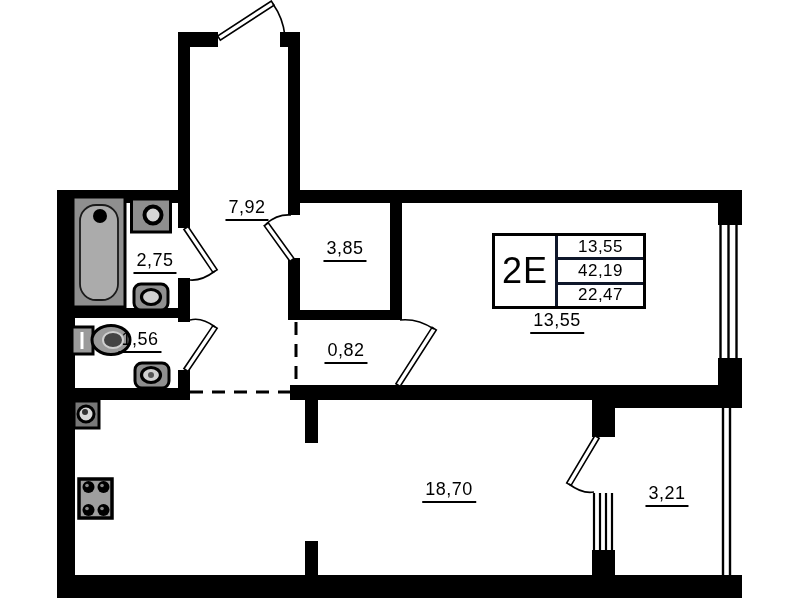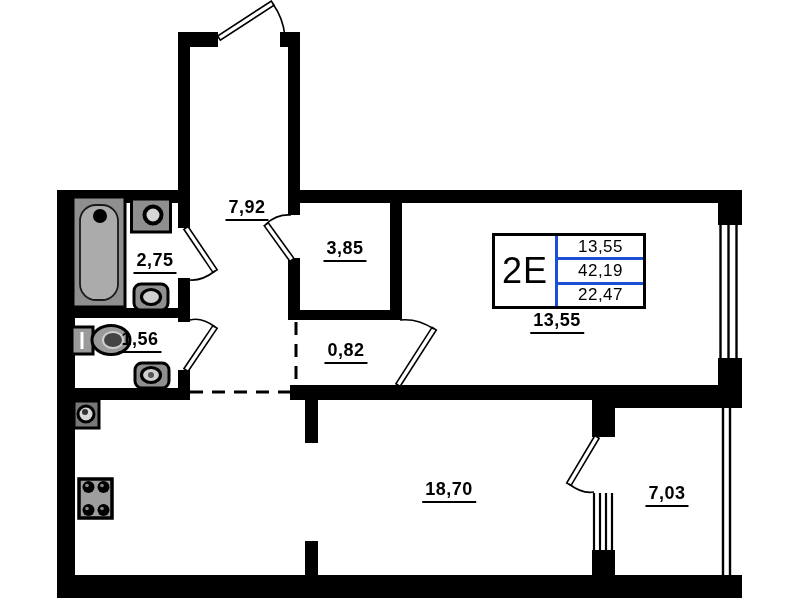--- a/index.html
+++ b/index.html
@@ -1,22 +1,22 @@
 <!DOCTYPE html>
 <html><head>
 <meta charset="utf-8">
 <style>
   html,body{margin:0;padding:0;background:#fff;}
   .plan{position:relative;width:799px;height:600px;background:#fff;overflow:hidden;
         font-family:"Liberation Sans",sans-serif;color:#000;}
   .plan svg{position:absolute;left:0;top:0;}
-  .area{position:absolute;transform:translateX(-50%);font-size:18px;font-weight:700;
+  .area{position:absolute;transform:translateX(-50%);font-size:18px;font-weight:400;
         letter-spacing:.5px;border-bottom:2px solid #000;padding:0 3px 1px;line-height:1.1;
         white-space:nowrap;}
-  .unit-box{position:absolute;left:492px;top:233px;width:148px;height:70px;background:#1d4ed8;
+  .unit-box{position:absolute;left:492px;top:233px;width:148px;height:70px;background:#0f172a;
         border:3px solid #000;display:grid;grid-template-columns:60px 1fr;gap:3px;box-sizing:content-box;}
   .unit-type{grid-row:1/4;background:#fff;display:flex;align-items:center;justify-content:center;
         font-size:36px;letter-spacing:1px;}
   .unit-row{background:#fff;display:flex;align-items:center;justify-content:center;
         font-size:17px;letter-spacing:.5px;}
 </style>
 </head>
 <body>
 
 <div class="plan">
@@ -168,21 +168,21 @@
     </g>
   </svg>
 
   <div class="area" style="left:247px;top:198px">7,92</div>
   <div class="area" style="left:345px;top:239px">3,85</div>
   <div class="area" style="left:155px;top:251px">2,75</div>
   <div class="area" style="left:140px;top:330px">1,56</div>
   <div class="area" style="left:346px;top:341px">0,82</div>
   <div class="area" style="left:557px;top:311px">13,55</div>
   <div class="area" style="left:449px;top:480px">18,70</div>
-  <div class="area" style="left:667px;top:484px">7,03</div>
+  <div class="area" style="left:667px;top:484px">3,21</div>
 
   <div class="unit-box">
     <div class="unit-type">2E</div>
     <div class="unit-row">13,55</div>
     <div class="unit-row">42,19</div>
     <div class="unit-row">22,47</div>
   </div>
 
 </div>
 

